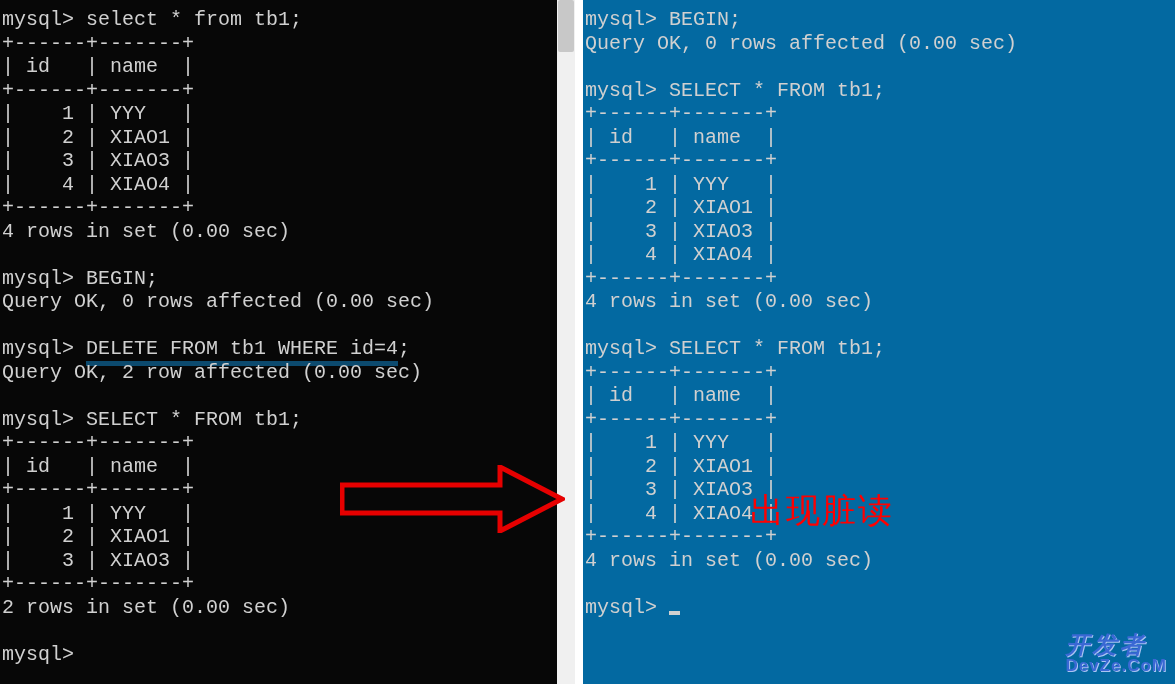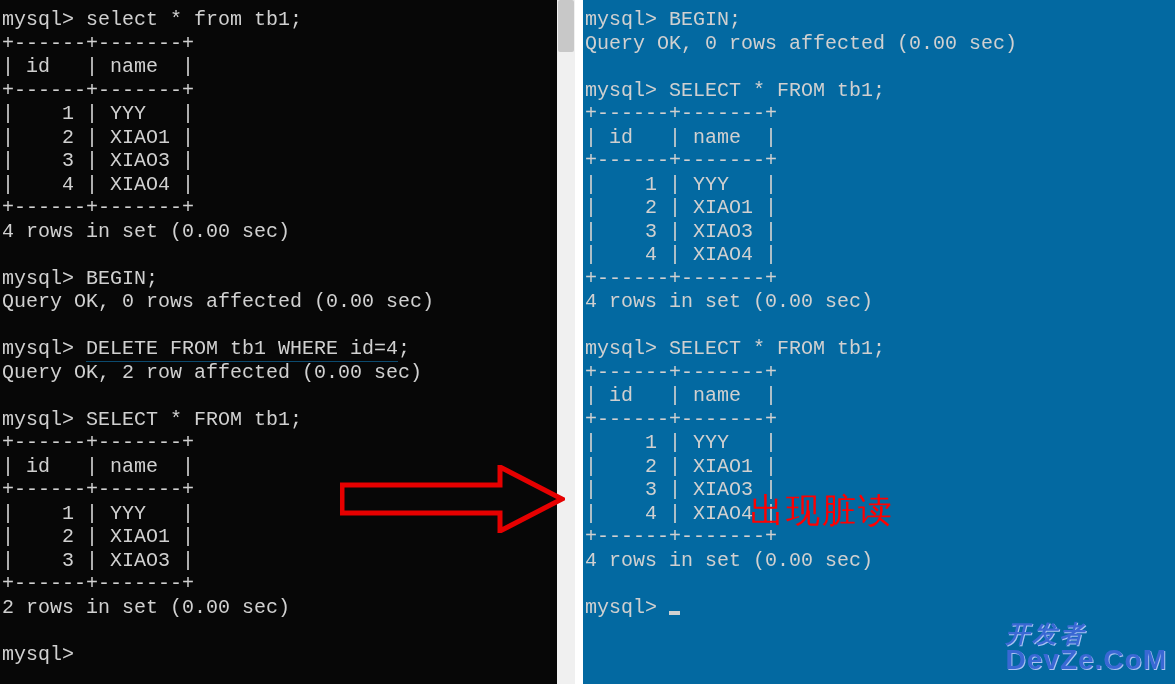--- a/index.html
+++ b/index.html
@@ -55,21 +55,21 @@
   .divider-gap {
     position: absolute;
     top: 0;
     left: 575px;
     width: 8px;
     height: 100%;
     background: #fff;
   }
   .underline-red {
     display: inline;
-    border-bottom: 1px solid #0c4a6e;
+    border-bottom: 5px solid #0c4a6e;
     padding-bottom: 1px;
   }
   .arrow {
     position: absolute;
     left: 340px;
     top: 465px;
     width: 225px;
     height: 68px;
     pointer-events: none;
   }
@@ -94,21 +94,21 @@
   .wm-top {
     color: #3a68d4;
     font-size: 24px;
     font-weight: bold;
     font-style: italic;
     letter-spacing: 3px;
     text-shadow: 1px 1px 0 #aac3f2;
   }
   .wm-bot {
     color: #3a68d4;
-    font-size: 28px;
+    font-size: 17px;
     font-weight: bold;
     letter-spacing: 1px;
     text-shadow: 1px 1px 0 #aac3f2;
   }
   .cursor {
     display: inline-block;
     width: 11px;
     height: 4px;
     background: #d0d0d0;
     vertical-align: -2px;

